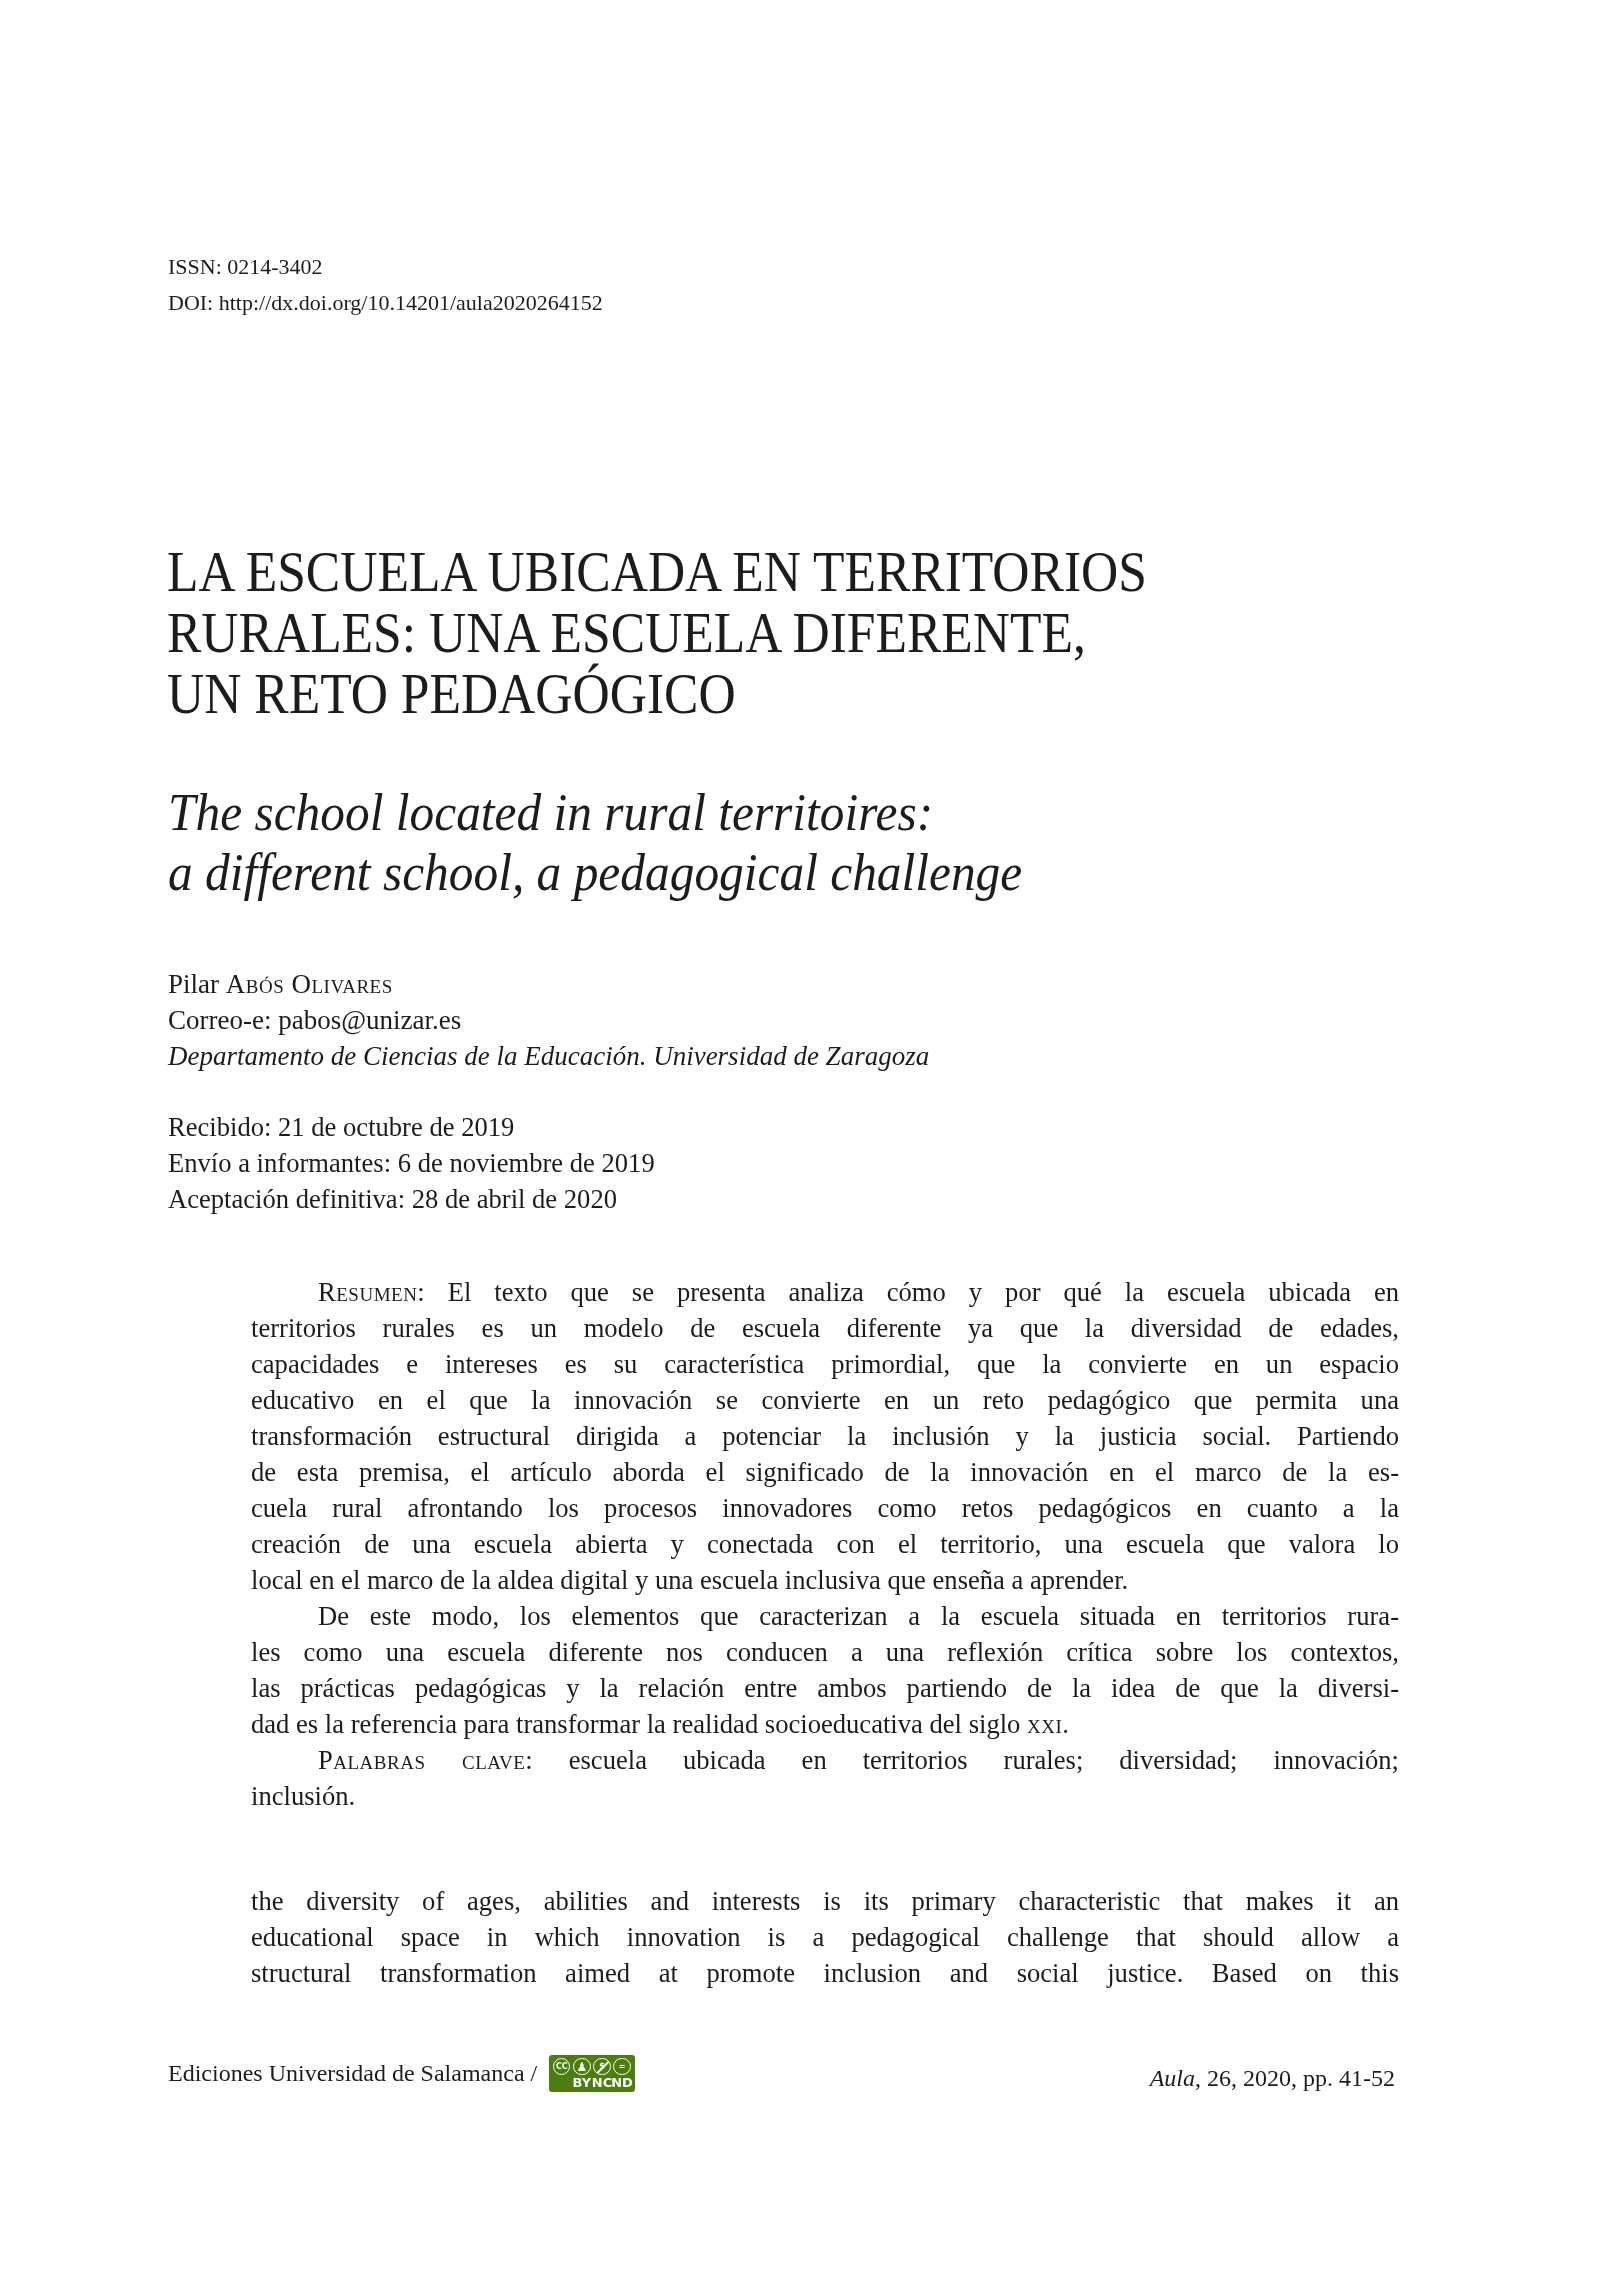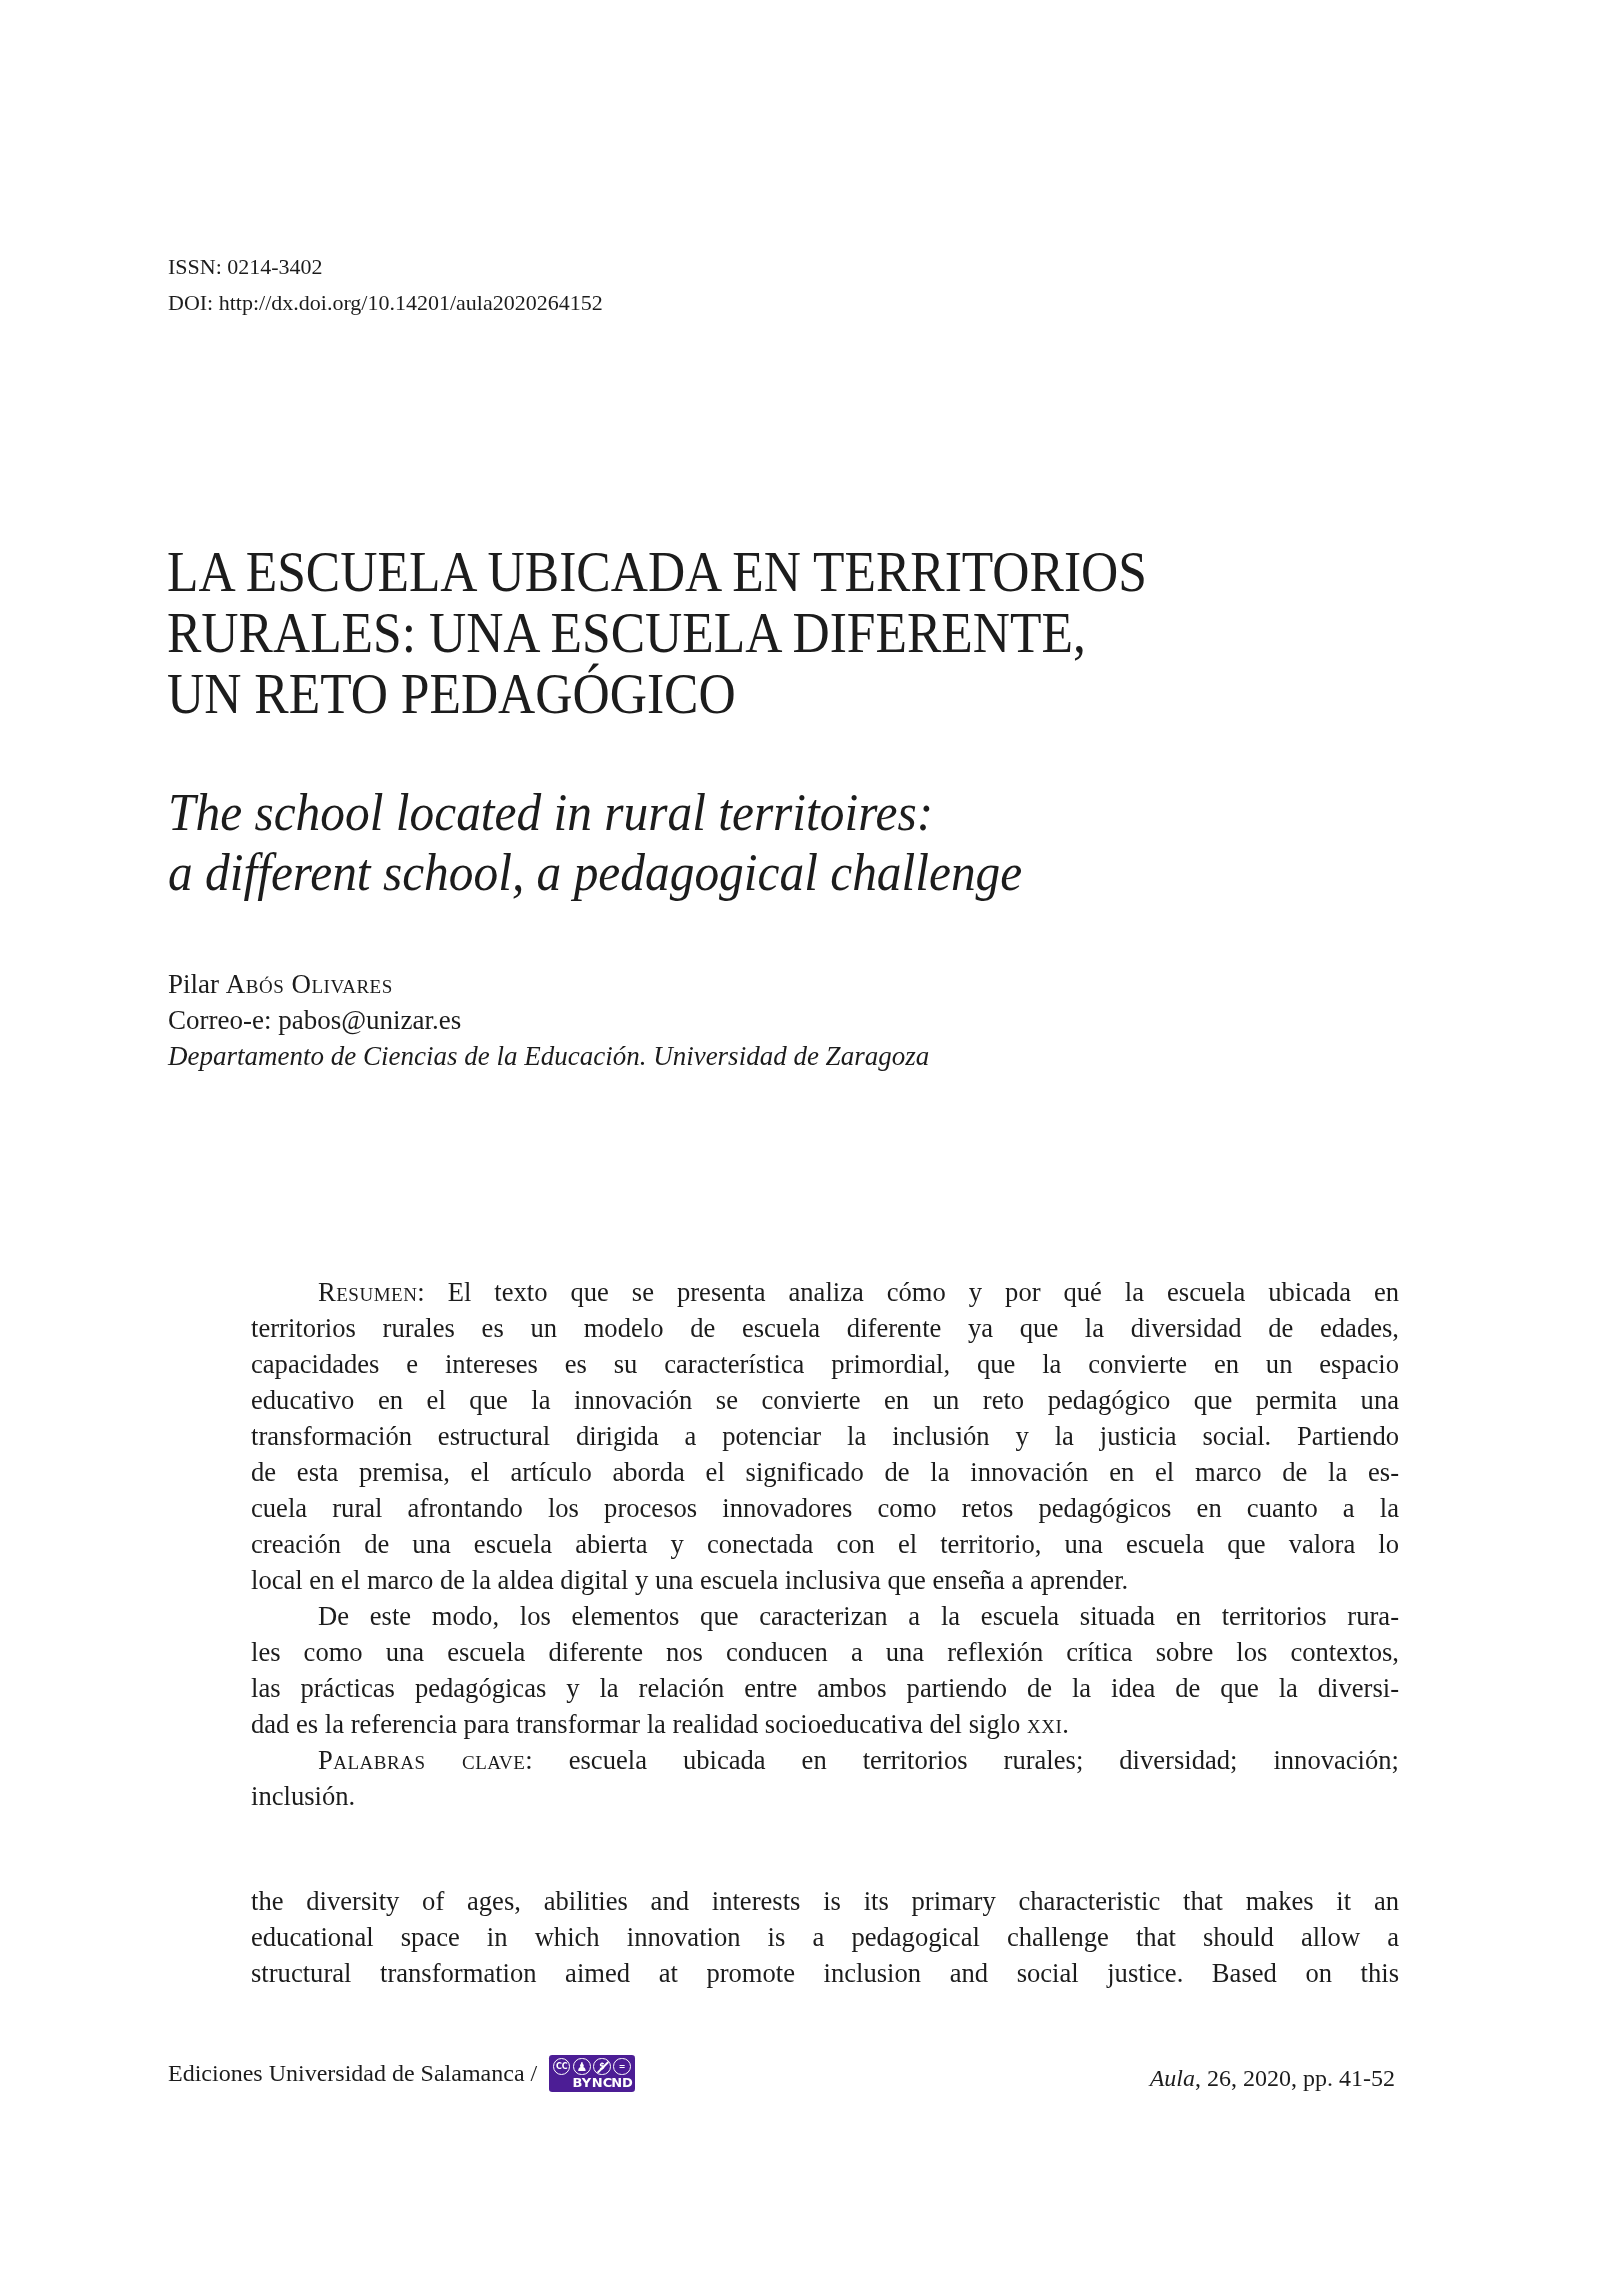--- a/index.html
+++ b/index.html
@@ -35,21 +35,21 @@
 
   .sc { font-variant:small-caps; letter-spacing:0.5px; }
   .it { font-style:italic; }
 
   
   #footer-left  { left:168px; top:2055px; font-size:24px; display:flex; align-items:center; gap:11.3px; }
   #footer-right { right:223px; top:2065px; font-size:24px; }
 
   
   .ccbadge { display:inline-grid; grid-template-columns:repeat(4,18.5px); gap:0 1.6px;
-             background:#4c1d95; padding:3.2px 4px 2.4px 4px; border-radius:3.2px;
+             background:#4d7c0f; padding:3.2px 4px 2.4px 4px; border-radius:3.2px;
              align-items:center; justify-items:center; cursor:pointer; }
   .ccc { width:15.3px; height:15.3px; border:1.6px solid #ffffff; border-radius:50%; color:#ffffff;
          font-family:"DejaVu Sans", sans-serif; font-size:8px; font-weight:bold;
          display:flex; align-items:center; justify-content:center; line-height:1;
          position:relative; overflow:hidden; }
   .ccc.person { font-size:12px; }
   .ccc.nc::after { content:""; position:absolute; left:-2.4px; top:7.3px; width:22.6px; height:1.6px;
                    background:#ffffff; transform:rotate(-45deg); }
   .cclabel { color:#ffffff; font-family:"DejaVu Sans", sans-serif; font-size:13px;
              font-weight:bold; line-height:1; margin-top:0.8px; }
@@ -74,20 +74,25 @@
       <div class="ln">The school located in rural territoires:</div>
       <div class="ln">a different school, a pedagogical challenge</div>
     </div>
 
   <div class="abs" id="author-block">
     <div class="ln"><span>Pilar </span><span class="sc">Abós Olivares</span></div>
     <div class="ln">Correo-e: pabos@unizar.es</div>
     <div class="ln it">Departamento de Ciencias de la Educación. Universidad de Zaragoza</div>
   </div>
 
+  <div class="abs" id="dates-block">
+      <div class="ln">Recibido: 21 de octubre de 2019</div>
+      <div class="ln">Envío a informantes: 6 de noviembre de 2019</div>
+      <div class="ln">Aceptación definitiva: 28 de abril de 2020</div>
+    </div>
 
   <div class="abs" id="abstract-col">
 
     <div>
       <div class="ln jl indent"><span class="sc">Resumen</span><span>: El texto que se presenta analiza cómo y por qué la escuela ubicada en</span></div>
       <div>
           <div class="ln jl">territorios rurales es un modelo de escuela diferente ya que la diversidad de edades,</div>
           <div class="ln jl">capacidades e intereses es su característica primordial, que la convierte en un espacio</div>
           <div class="ln jl">educativo en el que la innovación se convierte en un reto pedagógico que permita una</div>
           <div class="ln jl">transformación estructural dirigida a potenciar la inclusión y la justicia social. Partiendo</div>

